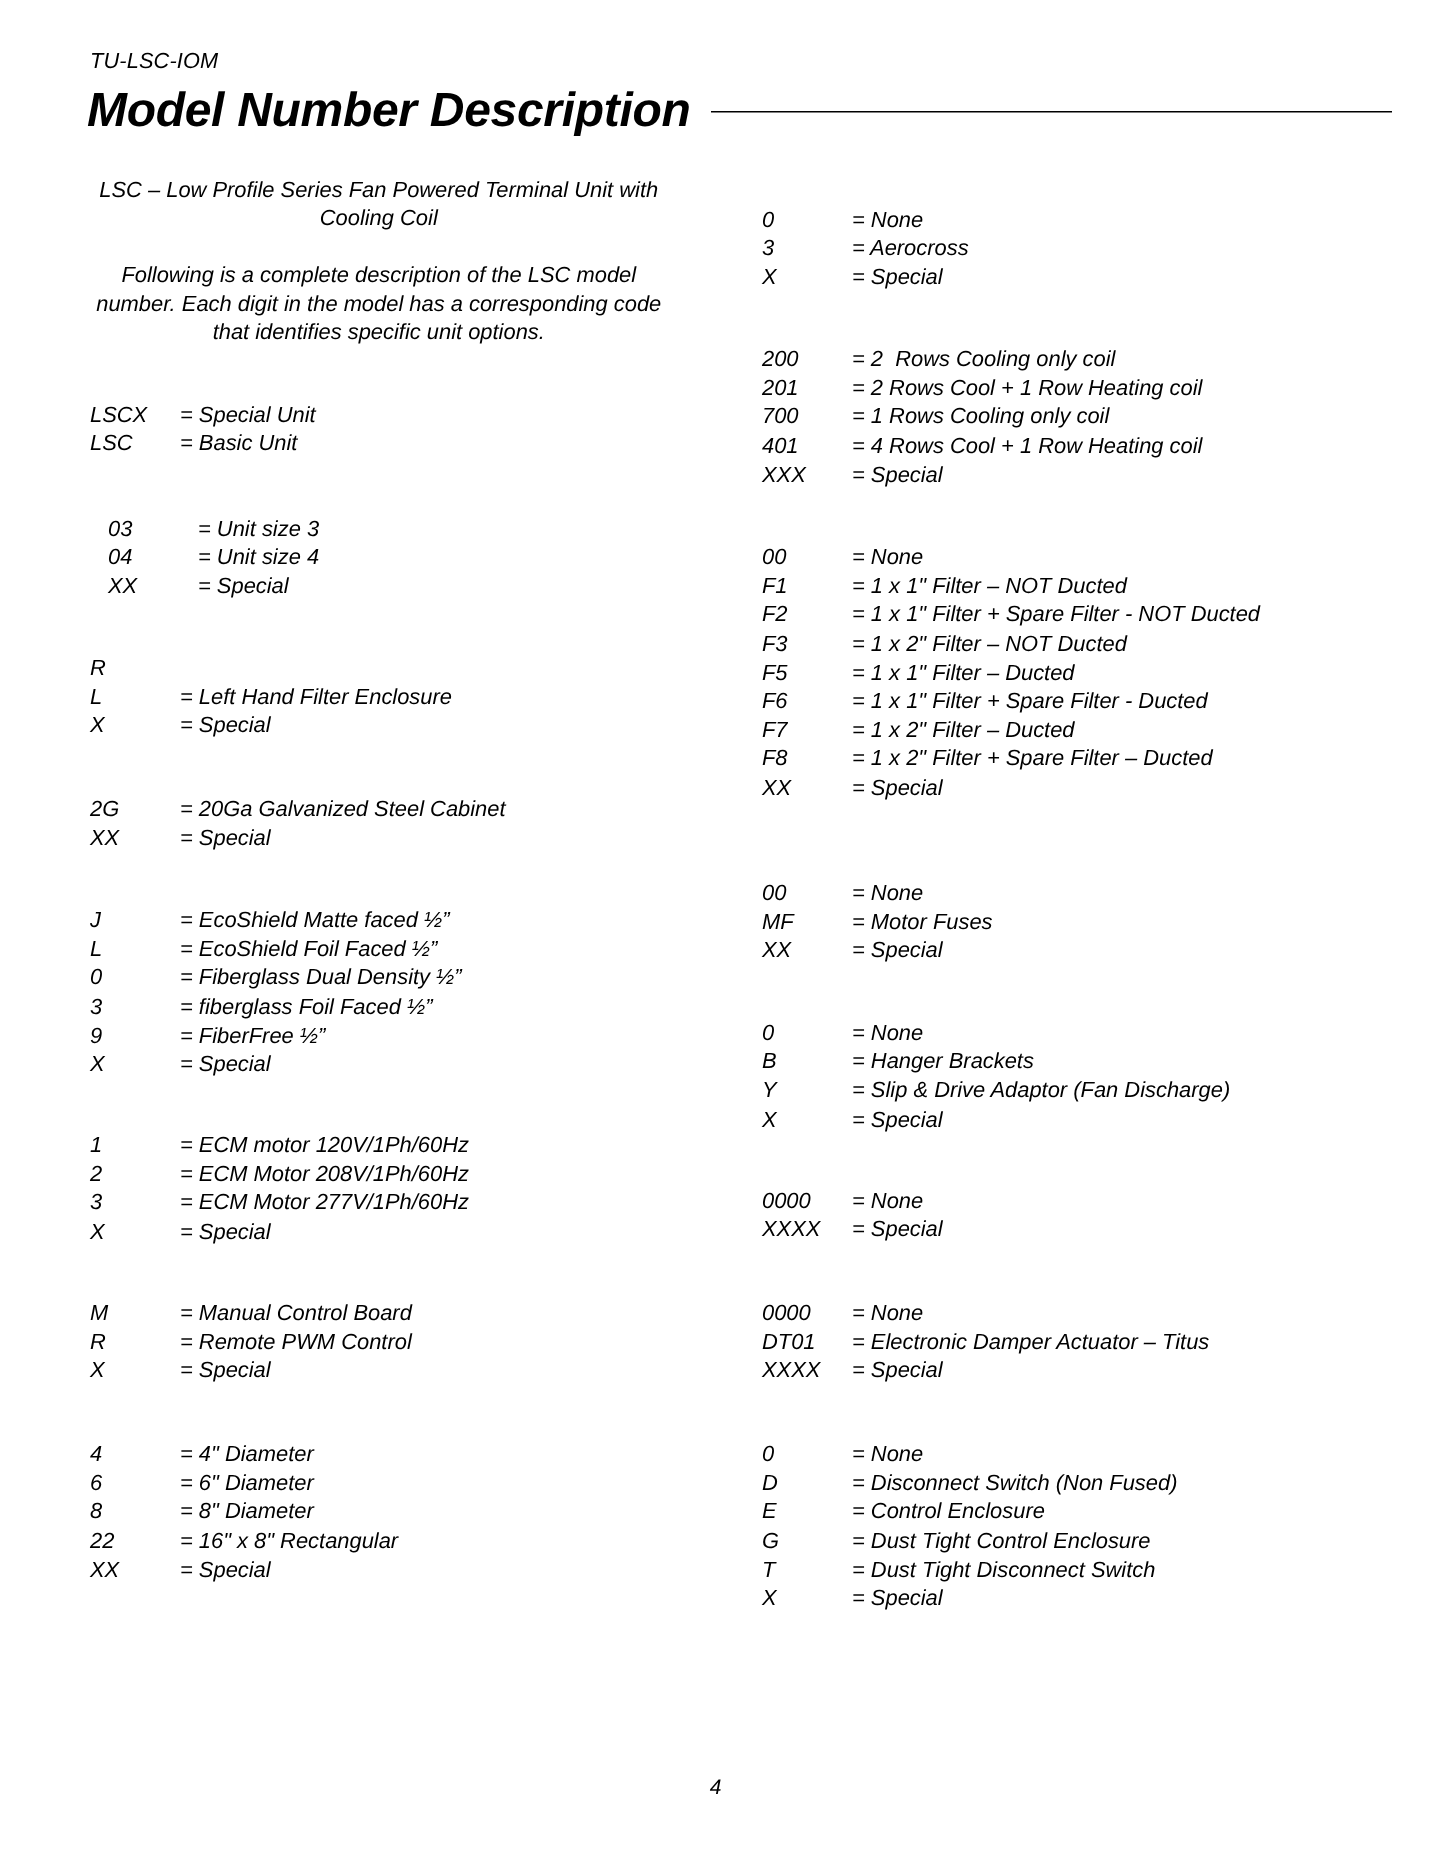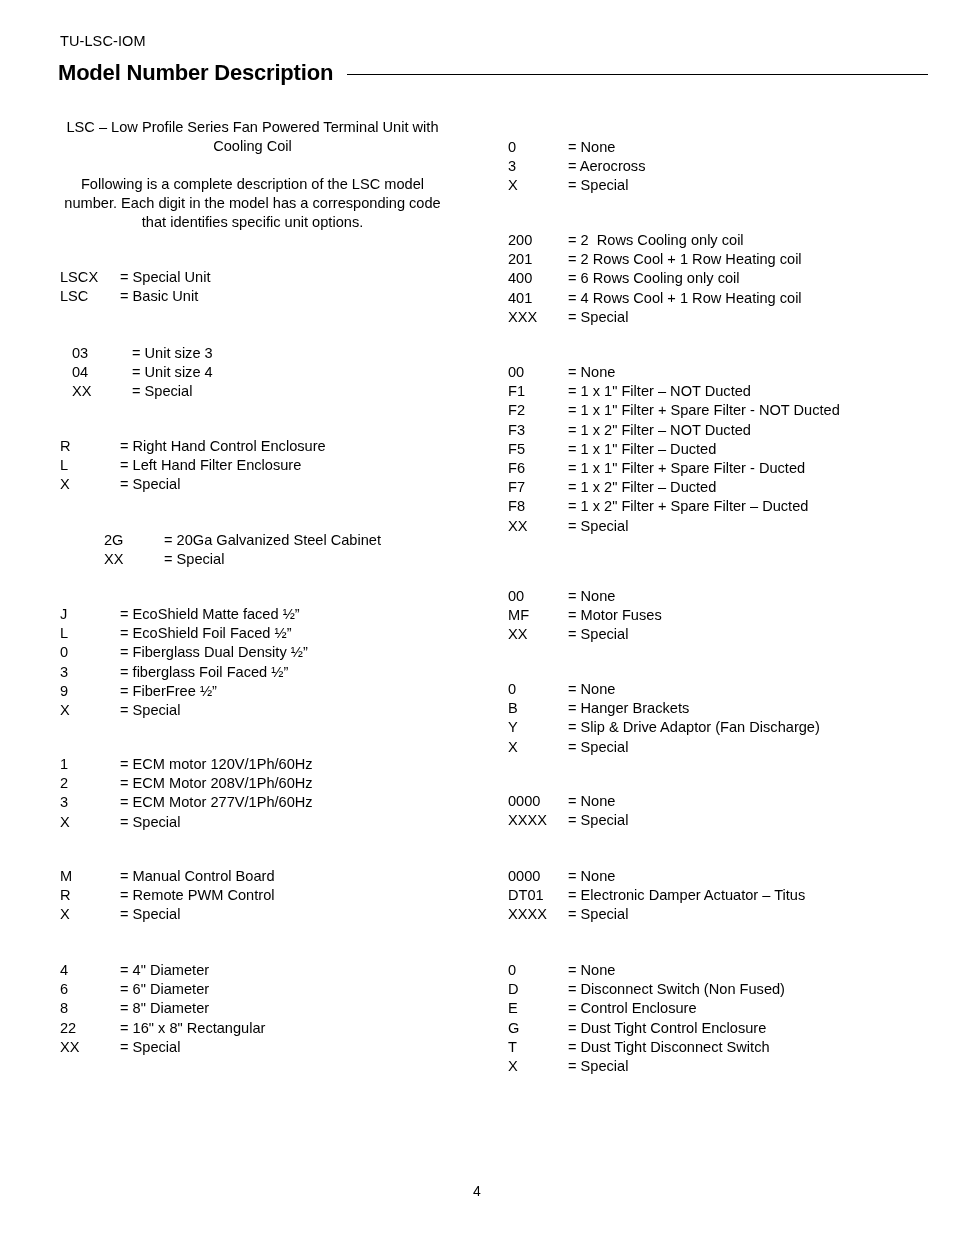--- a/index.html
+++ b/index.html
@@ -10,20 +10,21 @@
   body {
     font-family: "Liberation Sans", sans-serif;
     color: #000000;
   }
   .page {
     position: relative;
     width: 954px;
     height: 1235px;
     background: #ffffff;
     overflow: hidden;
+    font-style: italic;
   }
 
   
   .doc-code {
     position: absolute;
     left: 60px;
     top: 32px;
     font-size: 14.5px;
     line-height: 18px;
     letter-spacing: 0.1px;
@@ -31,21 +32,21 @@
   }
   .title-row {
     position: absolute;
     left: 58px;
     top: 56px;
     width: 870px;
     display: flex;
     align-items: center;
   }
   .page-title {
-    font-size: 22px;
+    font-size: 32px;
     font-weight: bold;
     line-height: 34px;
     letter-spacing: -0.2px;
     white-space: nowrap;
   }
   .title-rule {
     flex: 1 1 auto;
     height: 0;
     border-top: 1.4px solid #000000;
     margin-left: 14px;
@@ -121,25 +122,25 @@
       <div class="group" style="top: 268px;">
         <div class="row"><span class="code">LSCX</span><span class="desc">= Special Unit</span></div>
         <div class="row"><span class="code">LSC</span><span class="desc">= Basic Unit</span></div>
       </div>
       <div class="group" style="top: 344px; margin-left: 12px;">
         <div class="row"><span class="code">03</span><span class="desc">= Unit size 3</span></div>
         <div class="row"><span class="code">04</span><span class="desc">= Unit size 4</span></div>
         <div class="row"><span class="code">XX</span><span class="desc">= Special</span></div>
       </div>
       <div class="group" style="top: 437px;">
-        <div class="row"><span class="code">R</span><span class="desc">= Right Hand Control Enclosure</span></div>
+        <div class="row"><span class="code">R</span></div>
         <div class="row"><span class="code">L</span><span class="desc">= Left Hand Filter Enclosure</span></div>
         <div class="row"><span class="code">X</span><span class="desc">= Special</span></div>
       </div>
-      <div class="group" style="top: 531px; margin-left: 44px;">
+      <div class="group" style="top: 531px;">
         <div class="row"><span class="code">2G</span><span class="desc">= 20Ga Galvanized Steel Cabinet</span></div>
         <div class="row"><span class="code">XX</span><span class="desc">= Special</span></div>
       </div>
       <div class="group" style="top: 605px;">
         <div class="row"><span class="code">J</span><span class="desc">= EcoShield Matte faced ½”</span></div>
         <div class="row"><span class="code">L</span><span class="desc">= EcoShield Foil Faced ½”</span></div>
         <div class="row"><span class="code">0</span><span class="desc">= Fiberglass Dual Density ½”</span></div>
         <div class="row"><span class="code">3</span><span class="desc">= fiberglass Foil Faced ½”</span></div>
         <div class="row"><span class="code">9</span><span class="desc">= FiberFree ½”</span></div>
         <div class="row"><span class="code">X</span><span class="desc">= Special</span></div>
@@ -165,21 +166,21 @@
     </div>
   <div class="col col-right" id="col-right">
       <div class="group" style="top: 138px;">
         <div class="row"><span class="code">0</span><span class="desc">= None</span></div>
         <div class="row"><span class="code">3</span><span class="desc">= Aerocross</span></div>
         <div class="row"><span class="code">X</span><span class="desc">= Special</span></div>
       </div>
       <div class="group" style="top: 231px;">
         <div class="row"><span class="code">200</span><span class="desc">= 2  Rows Cooling only coil</span></div>
         <div class="row"><span class="code">201</span><span class="desc">= 2 Rows Cool + 1 Row Heating coil</span></div>
-        <div class="row"><span class="code">400</span><span class="desc">= 6 Rows Cooling only coil</span></div>
+        <div class="row"><span class="code">700</span><span class="desc">= 1 Rows Cooling only coil</span></div>
         <div class="row"><span class="code">401</span><span class="desc">= 4 Rows Cool + 1 Row Heating coil</span></div>
         <div class="row"><span class="code">XXX</span><span class="desc">= Special</span></div>
       </div>
       <div class="group" style="top: 363px;">
         <div class="row"><span class="code">00</span><span class="desc">= None</span></div>
         <div class="row"><span class="code">F1</span><span class="desc">= 1 x 1" Filter – NOT Ducted</span></div>
         <div class="row"><span class="code">F2</span><span class="desc">= 1 x 1" Filter + Spare Filter - NOT Ducted</span></div>
         <div class="row"><span class="code">F3</span><span class="desc">= 1 x 2" Filter – NOT Ducted</span></div>
         <div class="row"><span class="code">F5</span><span class="desc">= 1 x 1" Filter – Ducted</span></div>
         <div class="row"><span class="code">F6</span><span class="desc">= 1 x 1" Filter + Spare Filter - Ducted</span></div>

